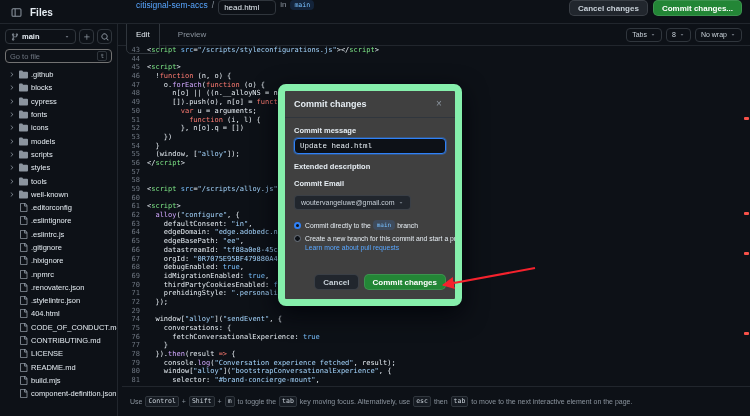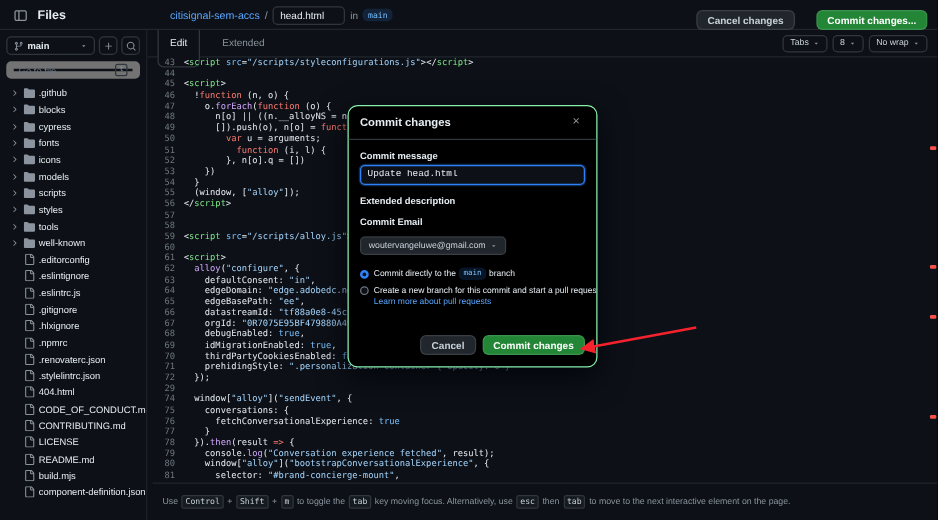--- a/index.html
+++ b/index.html
@@ -4,37 +4,37 @@
 <style>
   *{margin:0;padding:0;box-sizing:border-box}
   html,body{background:#010409}
   .app{position:relative;width:750px;height:416px;background:#0d1117;font-family:"Liberation Sans",sans-serif;color:#e6edf3;overflow:hidden}
 
   
   .topbar{position:absolute;top:0;left:0;right:0;height:24px;border-bottom:1px solid #21262d;background:#0d1117;z-index:10}
   .h-left{position:absolute;left:8px;top:0;height:24px;display:flex;align-items:center;gap:6px}
   .icon-btn{background:none;border:none;color:#8b949e;width:16px;height:16px;display:flex;align-items:center;justify-content:center;cursor:pointer;padding:0}
   .files-label{font-size:10px;font-weight:bold;color:#e6edf3}
-  .h-crumb{position:absolute;left:136px;top:0;height:24px;display:flex;align-items:center;gap:4px;font-size:8.5px}
+  .h-crumb{position:absolute;left:136px;top:0;height:24px;display:flex;align-items:flex-start;gap:4px;font-size:8.5px}
   .repo-link{color:#58a6ff;cursor:pointer;text-decoration:none}
   .sep{color:#8b949e}
   .fname{width:58px;height:15px;background:#0d1117;border:1px solid #30363d;border-radius:4px;color:#e6edf3;font-size:8px;padding:0 5px;font-family:"Liberation Sans",sans-serif}
   .inlbl{color:#8b949e;font-size:8px}
   .chip{font-family:"DejaVu Sans Mono",monospace;font-size:6.5px;background:rgba(56,139,253,0.15);color:#79c0ff;border-radius:4px;padding:1px 4px;line-height:8px}
-  .h-right{position:absolute;right:8px;top:0;height:24px;display:flex;align-items:flex-end;gap:17px}
+  .h-right{position:absolute;right:8px;top:0;height:24px;display:flex;align-items:flex-start;gap:5px}
   .btn{height:16px;padding:0 8px;border-radius:5px;font-size:8px;font-weight:bold;background:#21262d;color:#c9d1d9;border:1px solid rgba(240,246,252,0.12);cursor:pointer;font-family:"Liberation Sans",sans-serif;line-height:13px}
   .btn.green{background:#238636;color:#ffffff}
 
   
   .sidebar{position:absolute;top:24px;left:0;bottom:0;width:118px;border-right:1px solid #21262d;overflow:hidden;background:#0d1117}
   .sb-top{display:flex;gap:3px;padding:5px 5px 3px}
   .branch-btn{flex:1;display:flex;align-items:center;gap:3px;background:#0d1117;border:1px solid #30363d;border-radius:4px;height:15px;padding:0 5px;color:#e6edf3;font-size:7.5px;font-weight:bold;cursor:pointer;font-family:"Liberation Sans",sans-serif}
   .branch-btn .grow{flex:1;text-align:left}
   .sq-btn{width:15px;height:15px;background:#0d1117;border:1px solid #30363d;border-radius:4px;color:#8b949e;display:flex;align-items:center;justify-content:center;cursor:pointer;flex:none;padding:0}
-  .goto{margin:2px 5px 5px;height:14px;border:6px solid #737373;border-radius:4px;display:flex;align-items:center;padding:0 4px;gap:3px;cursor:text}
+  .goto{margin:2px 5px 5px;height:14px;border:1px solid #737373;border-radius:4px;display:flex;align-items:center;padding:0 4px;gap:3px;cursor:text}
   .goto-ph{flex:1;color:#6e7681;font-size:7.5px}
   .key{border:1px solid #30363d;border-radius:2px;font-size:6px;color:#8b949e;padding:0 2px;line-height:8px;font-family:"DejaVu Sans Mono",monospace}
   .tree{overflow:hidden}
   .tree-row{display:flex;align-items:center;height:13.3px;padding-left:7px;gap:2px;cursor:pointer;white-space:nowrap}
   .chev{width:9px;display:flex;justify-content:center;align-items:center;flex:none}
   .ticon{width:11px;display:flex;justify-content:center;align-items:center;flex:none}
   .tlabel{font-size:7.5px;color:#e6edf3}
 
   
   .main{position:absolute;top:24px;left:118px;right:0;bottom:0;background:#0d1117}
@@ -49,21 +49,21 @@
   .ln{height:8.7px;line-height:8.7px;font-size:7px}
   .lines{margin-left:7px;flex:1;overflow:hidden}
   .cl{height:8.7px;line-height:8.7px;font-size:7px;white-space:pre}
   .tok-pl{color:#e6edf3}.tok-tag{color:#7ee787}.tok-atr{color:#79c0ff}.tok-str{color:#a5d6ff}.tok-kw{color:#ff7b72}.tok-fn{color:#d2a8ff}.tok-cst{color:#79c0ff}
   .marks{position:absolute;top:22px;right:0;bottom:30px;width:8px}
   .mark{position:absolute;right:1px;width:5px;height:3px;background:#f85149;border-radius:1px}
   .hintbar{position:absolute;left:4px;right:0;bottom:0;height:30px;border-top:1px solid #21262d;display:flex;align-items:center;padding:0 8px;gap:3px;font-size:7px;color:#8b949e;background:#0d1117;white-space:nowrap}
   .hintbar kbd{border:1px solid #30363d;background:#161b22;border-radius:2px;padding:0 2px;font-size:6.5px;color:#c9d1d9;font-family:"DejaVu Sans Mono",monospace;line-height:9px}
 
   
-  .modal{position:absolute;left:278px;top:84px;width:200px;background:#000000;border:1px solid #86efac;border-radius:8px;box-shadow:0 8px 24px rgba(1,4,9,0.85);z-index:50}
+  .modal{position:absolute;left:278px;top:84px;width:184px;background:#404040;border:7px solid #86efac;border-radius:8px;box-shadow:0 8px 24px rgba(1,4,9,0.85);z-index:50}
   .m-head{display:flex;align-items:center;justify-content:space-between;padding:6px 9px;border-bottom:1px solid #30363d}
   .m-title{font-size:9px;font-weight:bold}
   .m-close{background:none;border:none;color:#8b949e;font-size:10px;cursor:pointer;width:14px;height:14px;line-height:12px;border-radius:3px;padding:0}
   .m-body{padding:8px 9px 9px;overflow:hidden}
   .m-label{display:block;font-size:7.5px;font-weight:bold;color:#e6edf3;margin-bottom:3px}
   .mt8{margin-top:8px}
   .m-input{display:block;width:100%;height:16px;background:#0d1117;border:1.5px solid #2f81f7;box-shadow:0 0 0 1px rgba(47,129,247,0.35);border-radius:4px;color:#e6edf3;font-size:7.5px;padding:0 5px;font-family:Liberation Mono, monospace;outline:none}
   .m-textarea{display:block;width:100%;height:72px;background:#0d1117;border:1px solid #30363d;border-radius:4px;color:#e6edf3;font-size:7px;padding:4px 5px;resize:none;font-family:"Liberation Sans",sans-serif;outline:none}
   .m-textarea::placeholder{color:#6e7681}
   .m-select{display:inline-flex;align-items:center;gap:4px;height:15px;padding:0 6px;background:#21262d;border:1px solid rgba(240,246,252,0.12);border-radius:4px;color:#c9d1d9;font-size:7px;cursor:pointer;font-family:"Liberation Sans",sans-serif}
@@ -398,21 +398,21 @@
           </span>
           <span class="tlabel">component-definition.json</span>
         </div>
       </nav>
   </aside>
 
   <main class="main">
     <div class="tabbar">
       <div class="tabs">
         <button class="tab active">Edit</button>
-        <button class="tab">Extended</button>
+        <button class="tab">Preview</button>
       </div>
       <div class="ed-controls">
         <button class="sel">
           <span>Tabs</span>
           <svg width="6" height="6" viewBox="0 0 16 16" fill="#8b949e">
               <path d="m4.4 6 3.3 3.4c.2.2.4.2.6 0L11.6 6Z"></path>
             </svg>
         </button>
         <button class="sel">
           <span>8</span>

